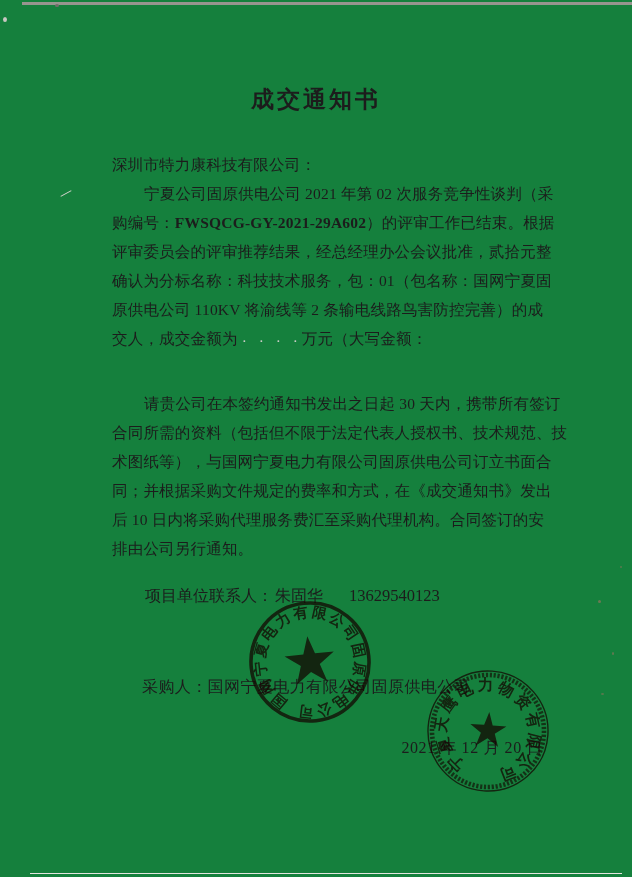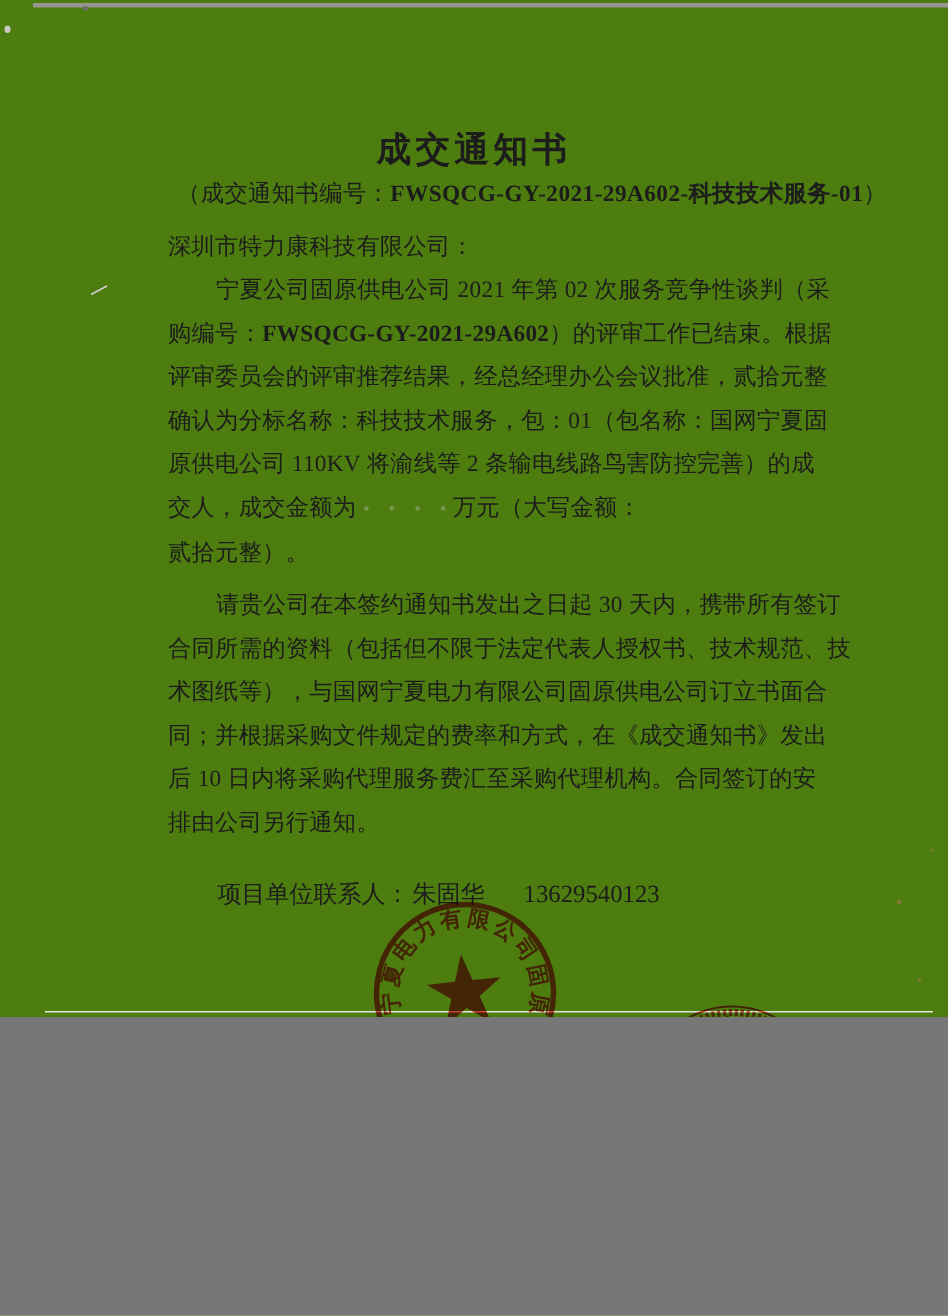--- a/index.html
+++ b/index.html
@@ -1,18 +1,18 @@
 <!DOCTYPE html>
 <html style="--seal-red: #dc3b30;"><head>
 <meta charset="utf-8">
 <style>
   html,body{margin:0;padding:0;background:#777;}
   #page{
-    position:relative;width:632px;height:678px;margin:0 auto;
-    background:#4d7c0f;overflow:hidden;
+    position:relative;width:632px;height:877px;margin:0 auto;
+    background:#15803d;overflow:hidden;
     font-family:"Liberation Serif","DejaVu Serif",serif;
     color:#1c1c1c;
   }
   
   .scan-line-top{position:absolute;top:2px;left:22px;right:0;height:3px;background:#97958f;}
   .scan-line-bottom{position:absolute;bottom:3px;left:30px;right:10px;height:1px;background:#e4e4df;}
   .speck{position:absolute;border-radius:50%;}
   .speck.g1{top:4px;left:55px;width:4px;height:3px;background:#6f6d68;}
   .speck.g2{top:17px;left:3px;width:4px;height:5px;background:#c9c7c2;}
   .speck.p1{top:600px;left:598px;width:3px;height:3px;background:rgba(214,110,110,.45);}
@@ -71,31 +71,29 @@
   <div class="speck g1"></div>
   <div class="speck g2"></div>
   <div class="speck p1"></div>
   <div class="speck p2"></div>
   <div class="speck p3"></div>
   <div class="speck p4"></div>
   <div class="pencil-tick"></div>
 
   <div class="title">成交通知书</div>
 
-  <div class="notice-line"><span>（成交通知书编号：</span><span class="code">FWSQCG-GY-2021-29A602-科技技术服务-01</span><span>）</span></div>
 
   <div class="bodyblock" id="block1">
     <div class="line">深圳市特力康科技有限公司：</div>
     <div class="line indent">宁夏公司固原供电公司 2021 年第 02 次服务竞争性谈判（采</div>
     <div class="line"><span>购编号：</span><span class="bold-code">FWSQCG-GY-2021-29A602</span><span>）的评审工作已结束。根据</span></div>
     <div class="line">评审委员会的评审推荐结果，经总经理办公会议批准，贰拾元整</div>
     <div class="line">确认为分标名称：科技技术服务，包：01（包名称：国网宁夏固</div>
     <div class="line">原供电公司 110KV 将渝线等 2 条输电线路鸟害防控完善）的成</div>
     <div class="line"><span>交人，成交金额为</span> <span class="redacted">· · · ·</span> <span>万元（大写金额：</span></div>
-    <div class="line">贰拾元整）。</div>
   </div>
 
   <div class="bodyblock" id="block2">
     <div class="line indent">请贵公司在本签约通知书发出之日起 30 天内，携带所有签订</div>
     <div class="line">合同所需的资料（包括但不限于法定代表人授权书、技术规范、技</div>
     <div class="line">术图纸等），与国网宁夏电力有限公司固原供电公司订立书面合</div>
     <div class="line">同；并根据采购文件规定的费率和方式，在《成交通知书》发出</div>
     <div class="line">后 10 日内将采购代理服务费汇至采购代理机构。合同签订的安</div>
     <div class="line">排由公司另行通知。</div>
   </div>

